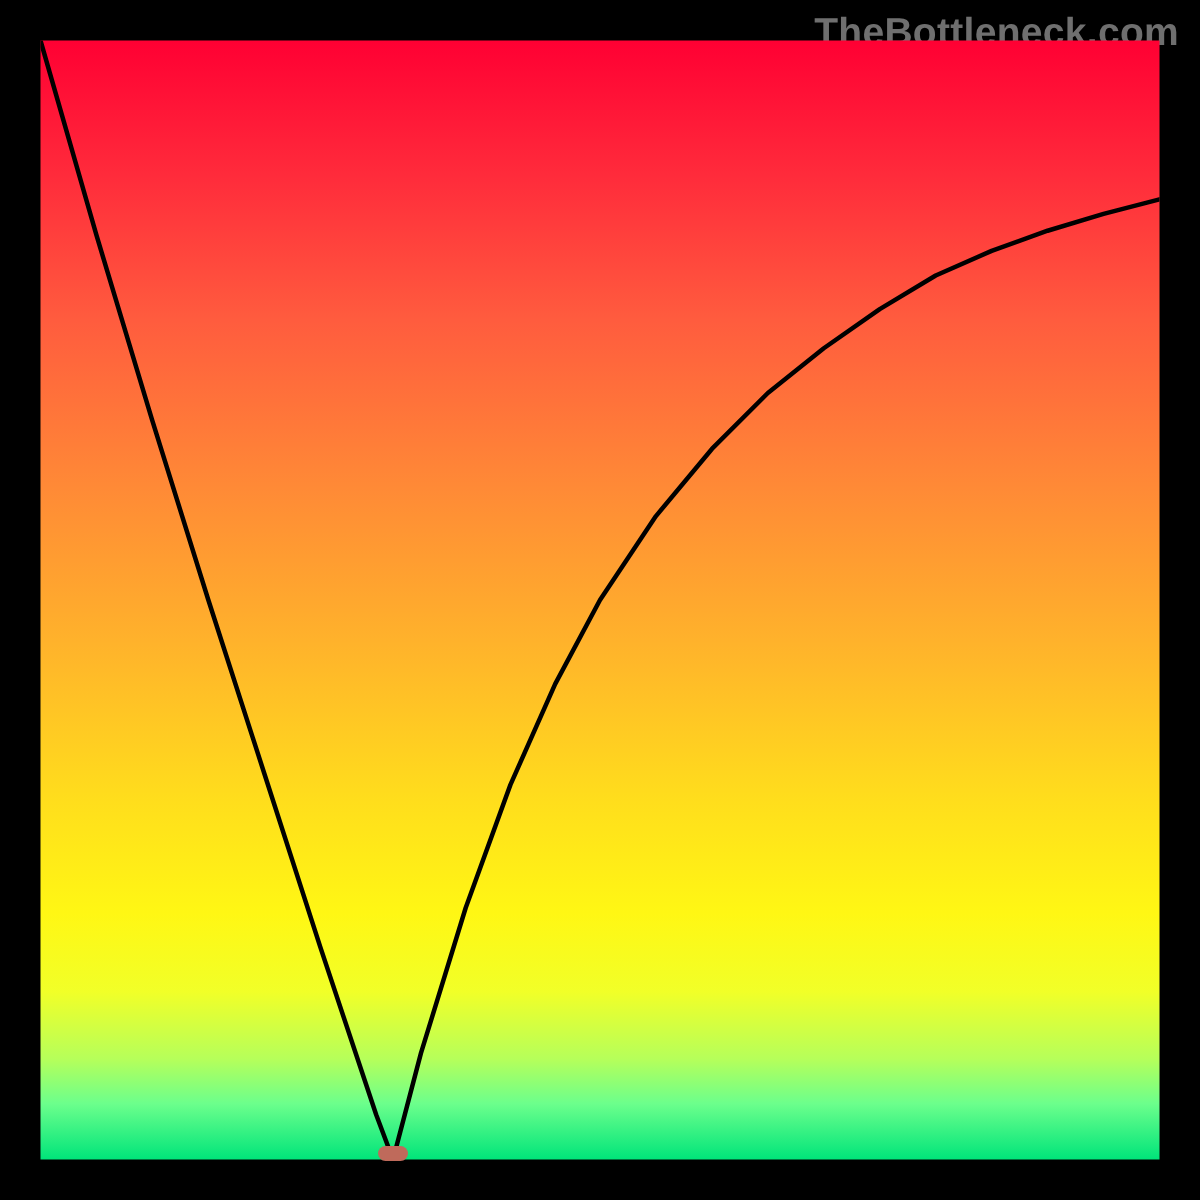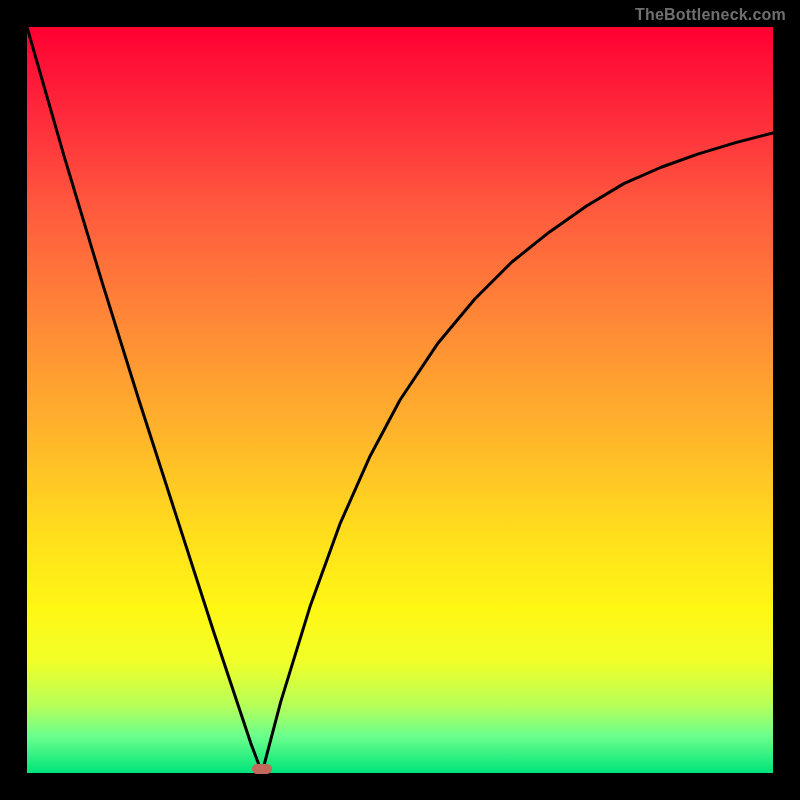--- a/index.html
+++ b/index.html
@@ -8,21 +8,21 @@
     width: 800px;
     height: 800px;
     background: #000;
     position: relative;
   }
   .watermark {
     position: absolute;
     top: 6px;
     right: 14px;
     font-family: Arial, Helvetica, sans-serif;
-    font-size: 16px;
+    font-size: 26px;
     font-weight: 600;
     color: #6f6f6f;
     letter-spacing: 0.2px;
   }
   .plot {
     position: absolute;
     left: 27px;
     top: 27px;
     width: 746px;   
     height: 746px;

